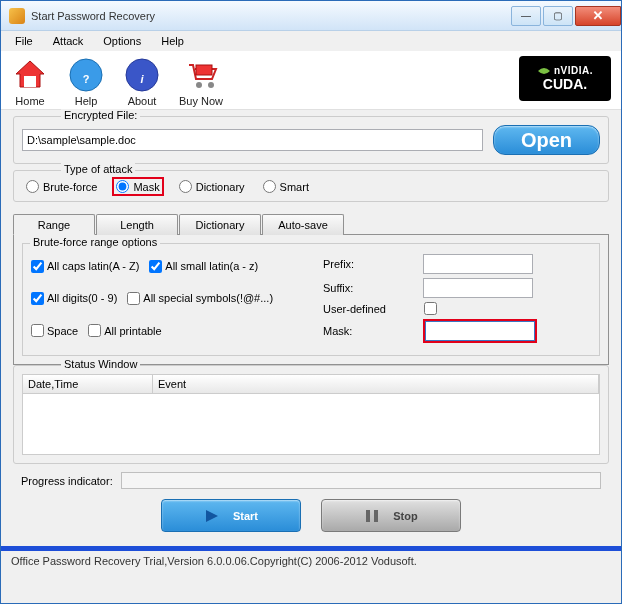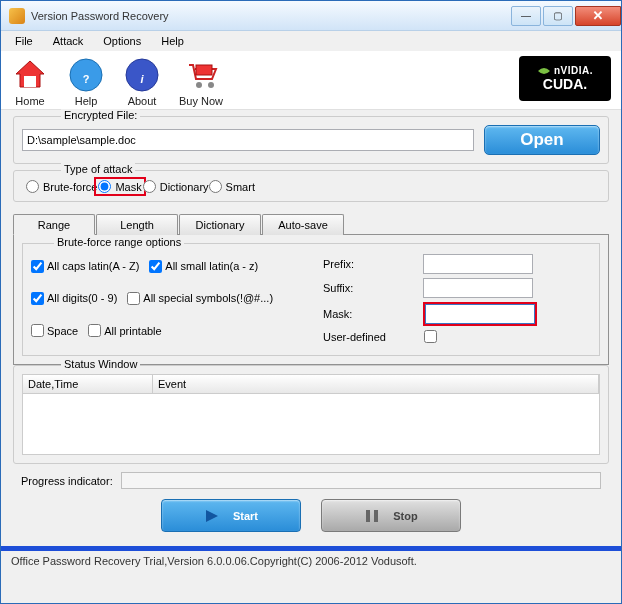--- a/index.html
+++ b/index.html
@@ -18,31 +18,31 @@
 .toolbar .titem .ico { width: 38px; height: 38px; display:flex; align-items:center; justify-content:center;}
 .toolbar .titem .lbl { font-size: 11px; margin-top: 1px; color:#222;}
 .cuda { margin-left: auto; width: 92px; height: 45px; background:#000; border-radius:4px; display:flex; flex-direction:column; align-items:center; justify-content:center; color:#fff; font-weight:bold; }
 .cuda .txt { color:#fff; font-size:10px; letter-spacing:0.5px;}
 .cuda .txt2 { color:#fff; font-size:14px; font-weight:bold;}
 .content { padding: 6px 12px; }
 .group { border: 1px solid #ccc; border-radius: 3px; padding: 8px 8px 8px 8px; margin-bottom: 6px; position: relative; background: #f0f0f0; }
 .group .legend { position: absolute; top: -8px; left: 7px; background: #f0f0f0; padding: 0 3px; font-size: 11px; margin-left: 40px; }
 .file-row { display: flex; align-items: center; gap: 10px; }
 .file-input { flex: 1; height: 22px; border: 1px solid #abadb3; background: #fff; padding: 2px 4px; }
-.open-btn { width: 116px; height: 30px; border-radius: 5px; background: linear-gradient(to bottom,#5fb8f0,#2a8dd8); color:#fff; font-size:17px; font-weight:bold; border:1px solid #1a6fb3; display:flex; align-items:center; justify-content:center; box-shadow: inset 0 1px 2px rgba(255,255,255,0.6);}
-.attack-row { display: flex; align-items: center; padding: 2px 4px; }
+.open-btn { width: 107px; height: 30px; border-radius: 12px; background: linear-gradient(to bottom,#5fb8f0,#2a8dd8); color:#fff; font-size:20px; font-weight:bold; border:1px solid #1a6fb3; display:flex; align-items:center; justify-content:center; box-shadow: inset 0 1px 2px rgba(255,255,255,0.6);}
+.attack-row { display: flex; align-items: center; gap: 18px; padding: 2px 4px; }
 .radio { display: flex; align-items: center; gap: 4px; cursor: pointer; }
 .radio input { width: 13px; height: 13px; }
 .hl-red { border: 2px solid #e2001a; padding: 1px 2px; margin:-2px -3px;}
 .tabs { display: flex; margin-top: 12px; }
 .tab { width: 82px; height: 21px; background: linear-gradient(to bottom,#fafafa,#e2e2e2); border:1px solid #919191; border-bottom:none; border-radius:2px 2px 0 0; display:flex; align-items:center; justify-content:center; margin-right:1px; font-size:11px; cursor:pointer;}
 .tab.active { background:#f0f0f0; border-bottom:1px solid #f0f0f0; position:relative; z-index:2;}
 .tabpanel { border:1px solid #919191; padding:8px; background:#f0f0f0; margin-top:-1px;}
 .range-fieldset { border:1px solid #ccc; padding: 6px 8px 8px; position: relative;}
-.range-fieldset .legend { position:absolute; top:-8px; left:7px; background:#f0f0f0; padding:0 3px;margin-left:24px;}
+.range-fieldset .legend { position:absolute; top:-8px; left:7px; background:#f0f0f0; padding:0 3px;}
 .range-body { display:flex; gap: 12px; }
 .range-left { flex: 0 0 280px; display:flex; flex-wrap:wrap;}
 .chk { display:flex; align-items:center; margin: 3px 10px 3px 0; gap:3px; white-space:nowrap;}
 .chk input { width:13px; height:13px;}
 .range-right { flex:1; }
 .frow { display:flex; align-items:center; margin:4px 0; }
 .frow label { width:100px; text-align:left;}
 .frow .tinput { width:110px; height:20px; border:1px solid #abadb3; background:#fff; padding:1px 3px;}
 .frow .hl { border:2px solid #e2001a; padding:0;}
 .frow .hl .tinput { border-color:#3a76c4;}
@@ -61,21 +61,21 @@
 .big-btn.stop { background:linear-gradient(to bottom,#e0e0e0,#a9a9a9); border-color:#7a7a7a; color:#444;}
 .footer { padding:4px 10px; font-size:11px; color:#333; border-top:5px solid #1d4ed8;}
 </style>
 </head>
 <body>
 
 <div class="window">
 
   <div class="titlebar">
     <div class="app-icon"></div>
-    <div class="title">Version Password Recovery</div>
+    <div class="title">Start Password Recovery</div>
     <div class="btns">
       <div class="btn">—</div>
       <div class="btn">▢</div>
       <div class="btn close">✕</div>
     </div>
   </div>
 
   <div class="menubar">
     <span>File</span>
     <span>Attack</span>
@@ -206,26 +206,26 @@
           <div class="range-right">
             <div class="frow">
                 <label>Prefix:</label>
                 <input class="tinput" value="" style="">
               </div>
             <div class="frow">
                 <label>Suffix:</label>
                 <input class="tinput" value="" style="">
               </div>
             <div class="frow">
+                <label>User-defined</label>
+                <input type="checkbox" style="margin-left: 1px;">
+              </div>
+            <div class="frow">
                 <label>Mask:</label>
                 <span class="hl"><input class="tinput" value="" style=""></span>
-              </div>
-            <div class="frow">
-                <label>User-defined</label>
-                <input type="checkbox" style="margin-left: 1px;">
               </div>
           </div>
         </div>
       </div>
     </div>
 
     <div class="group" style="padding:8px;">
       <span class="legend">Status Window</span>
       <div class="status-table">
         <div class="status-head">

